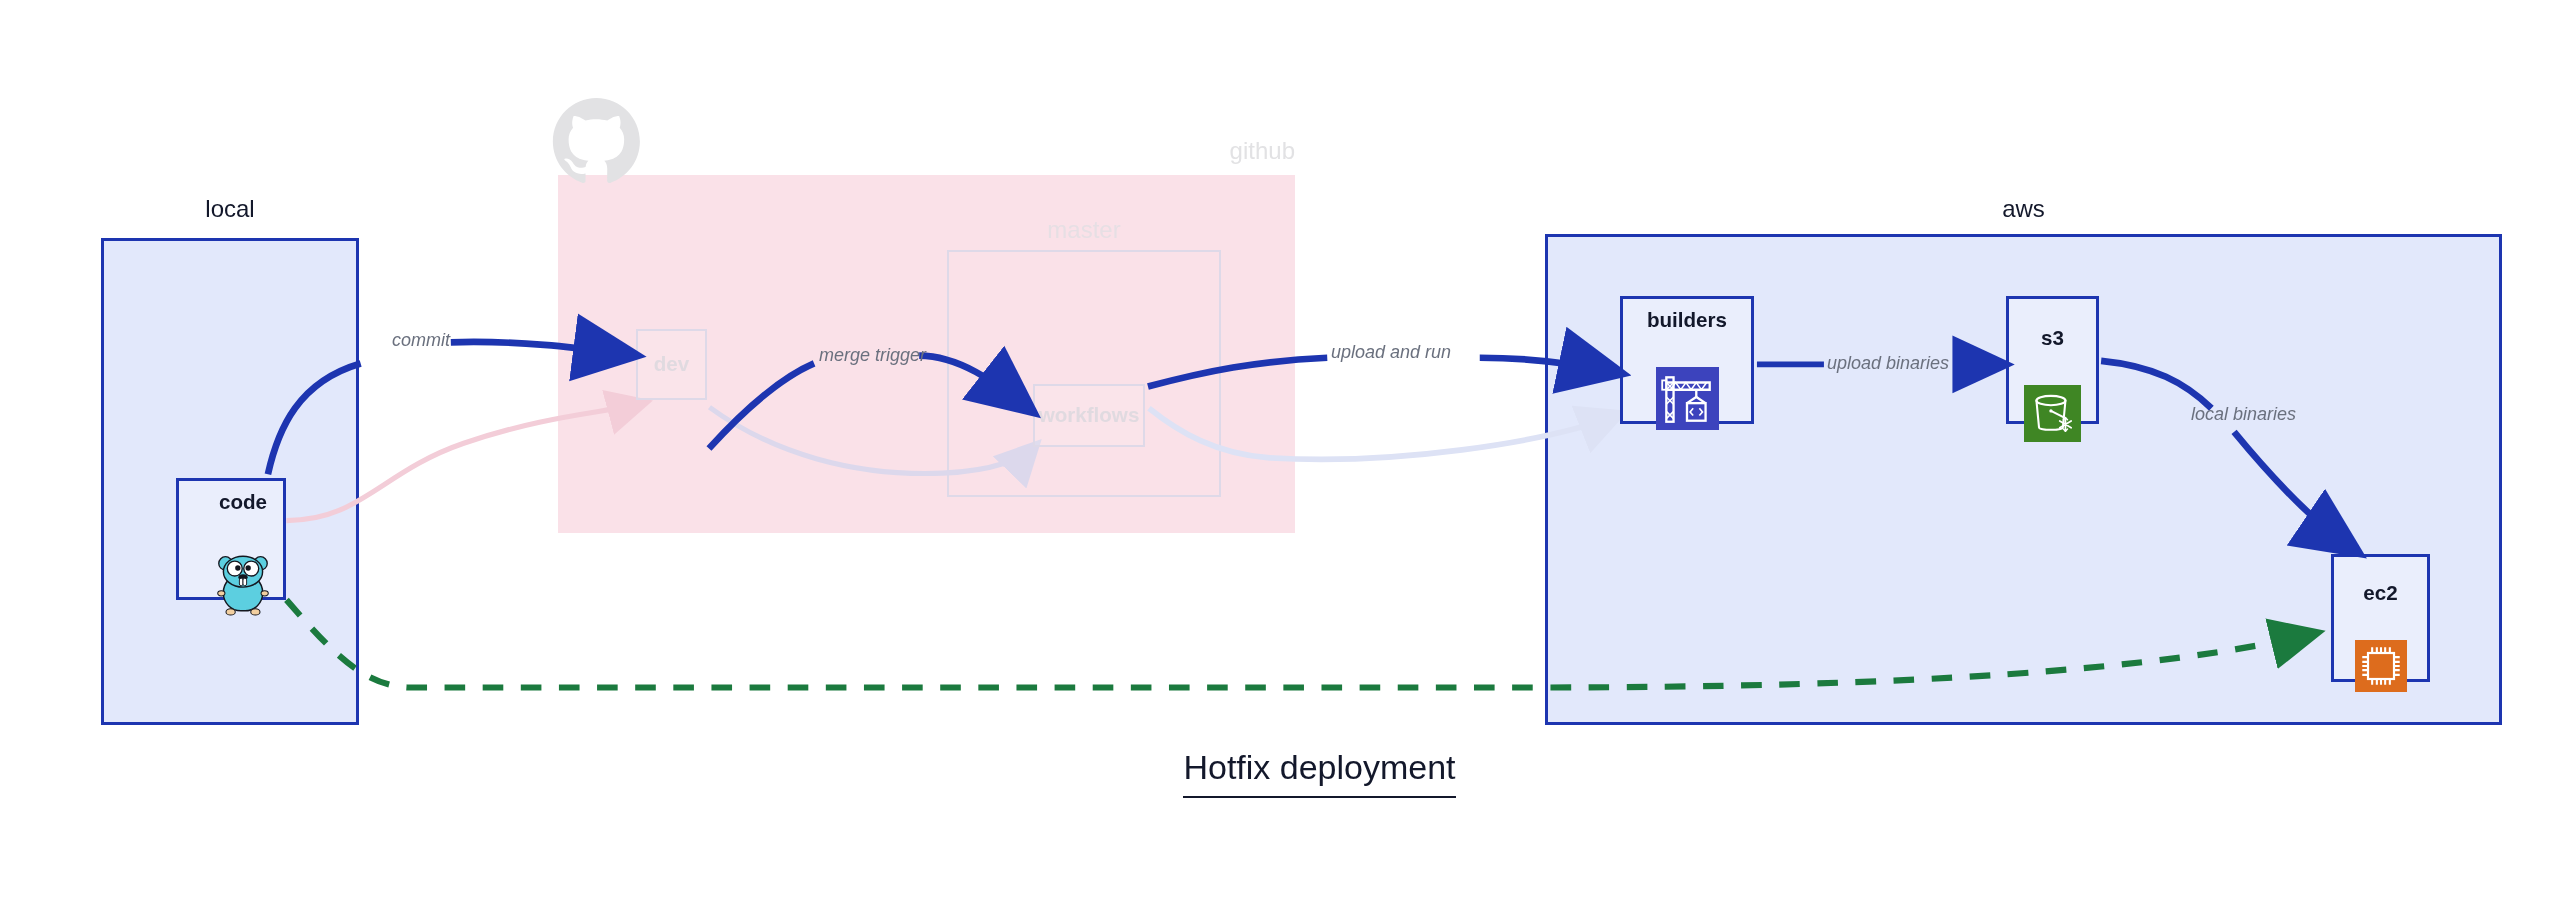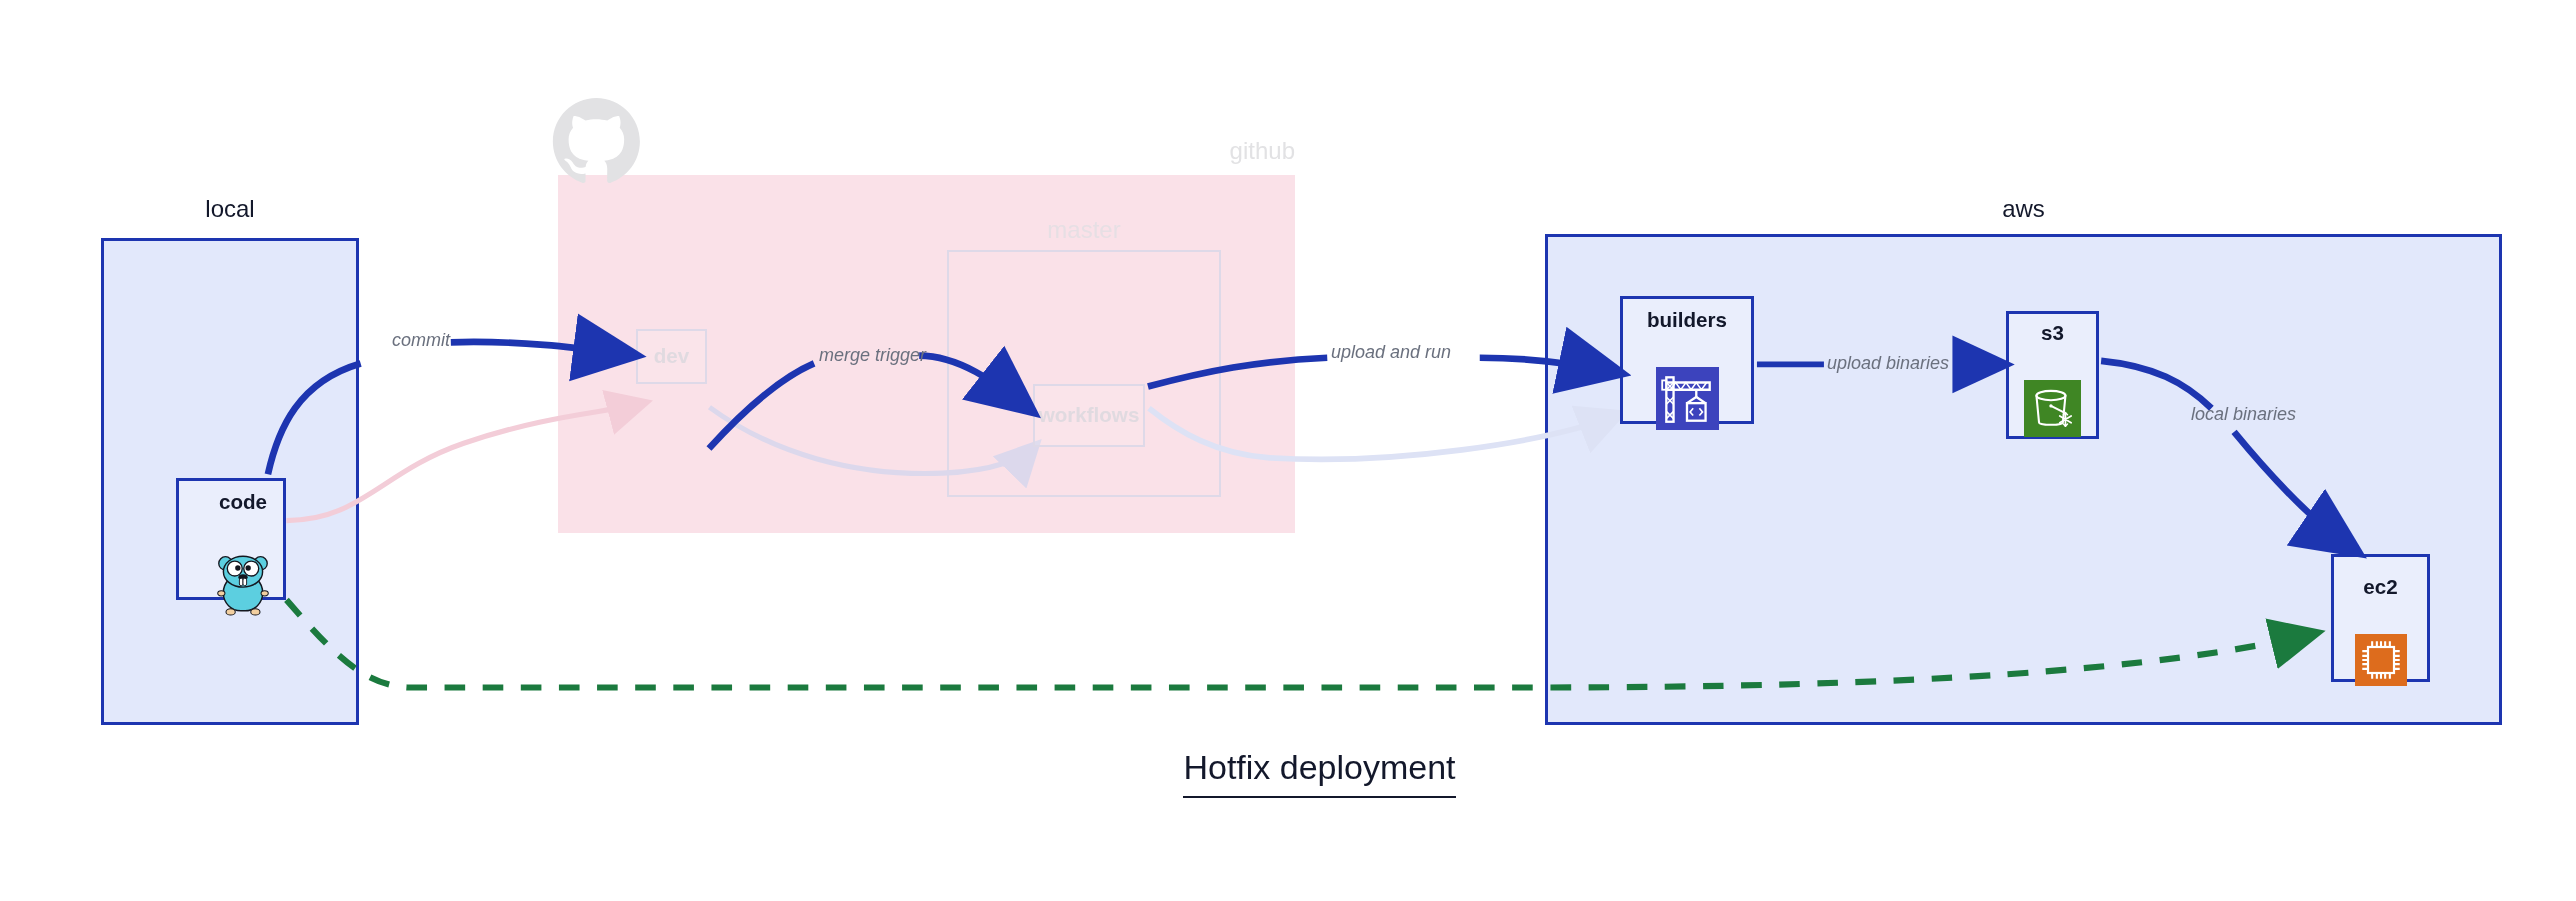--- a/index.html
+++ b/index.html
@@ -38,27 +38,27 @@
     display:flex;flex-direction:column;align-items:center;gap:28px;}
   .node-title{font-size:20.6px;font-weight:bold;color:#13182b;
     line-height:20.6px;white-space:nowrap;}
   .node-icon{display:flex;align-items:center;justify-content:center;}
 
   .node.solid{background:#eaeefc;border:3.6px solid #1d35b0;}
   .node.ghost{background:rgba(255,255,255,0.10);border:2.1px solid #ded9e8;}
   .node.ghost .node-title{color:#e0dae0;}
 
   #n-code{left:176px;top:478px;width:110px;height:122px;padding-top:11.3px;padding-left:24px;}
-  #n-dev{left:636px;top:329px;width:71px;height:55px;
+  #n-dev{left:636px;top:329px;width:71px;height:71px;
     align-items:center;justify-content:center;}
   #n-workflows{left:1033px;top:384px;width:112px;height:63px;
     align-items:center;justify-content:center;}
   #n-builders{left:1620px;top:296px;width:134px;height:128px;padding-top:11.3px;}
-  #n-s3{left:2006px;top:311px;width:93px;height:128px;padding-top:9px;}
-  #n-ec2{left:2331px;top:554px;width:99px;height:128px;padding-top:20px;}
+  #n-s3{left:2006px;top:296px;width:93px;height:128px;padding-top:29px;}
+  #n-ec2{left:2331px;top:554px;width:99px;height:128px;padding-top:26px;}
 
   
   .edge-label{position:absolute;font-style:italic;color:#6a707e;
     font-size:18px;line-height:18px;white-space:nowrap;
     font-family:"Liberation Sans","DejaVu Sans",sans-serif;}
 
   #el-commit{left:392px;top:331px;}
   #el-merge{left:819px;top:346px;}
   #el-upload-run{left:1331px;top:343px;}
   #el-upload-bin{left:1827px;top:354px;}

